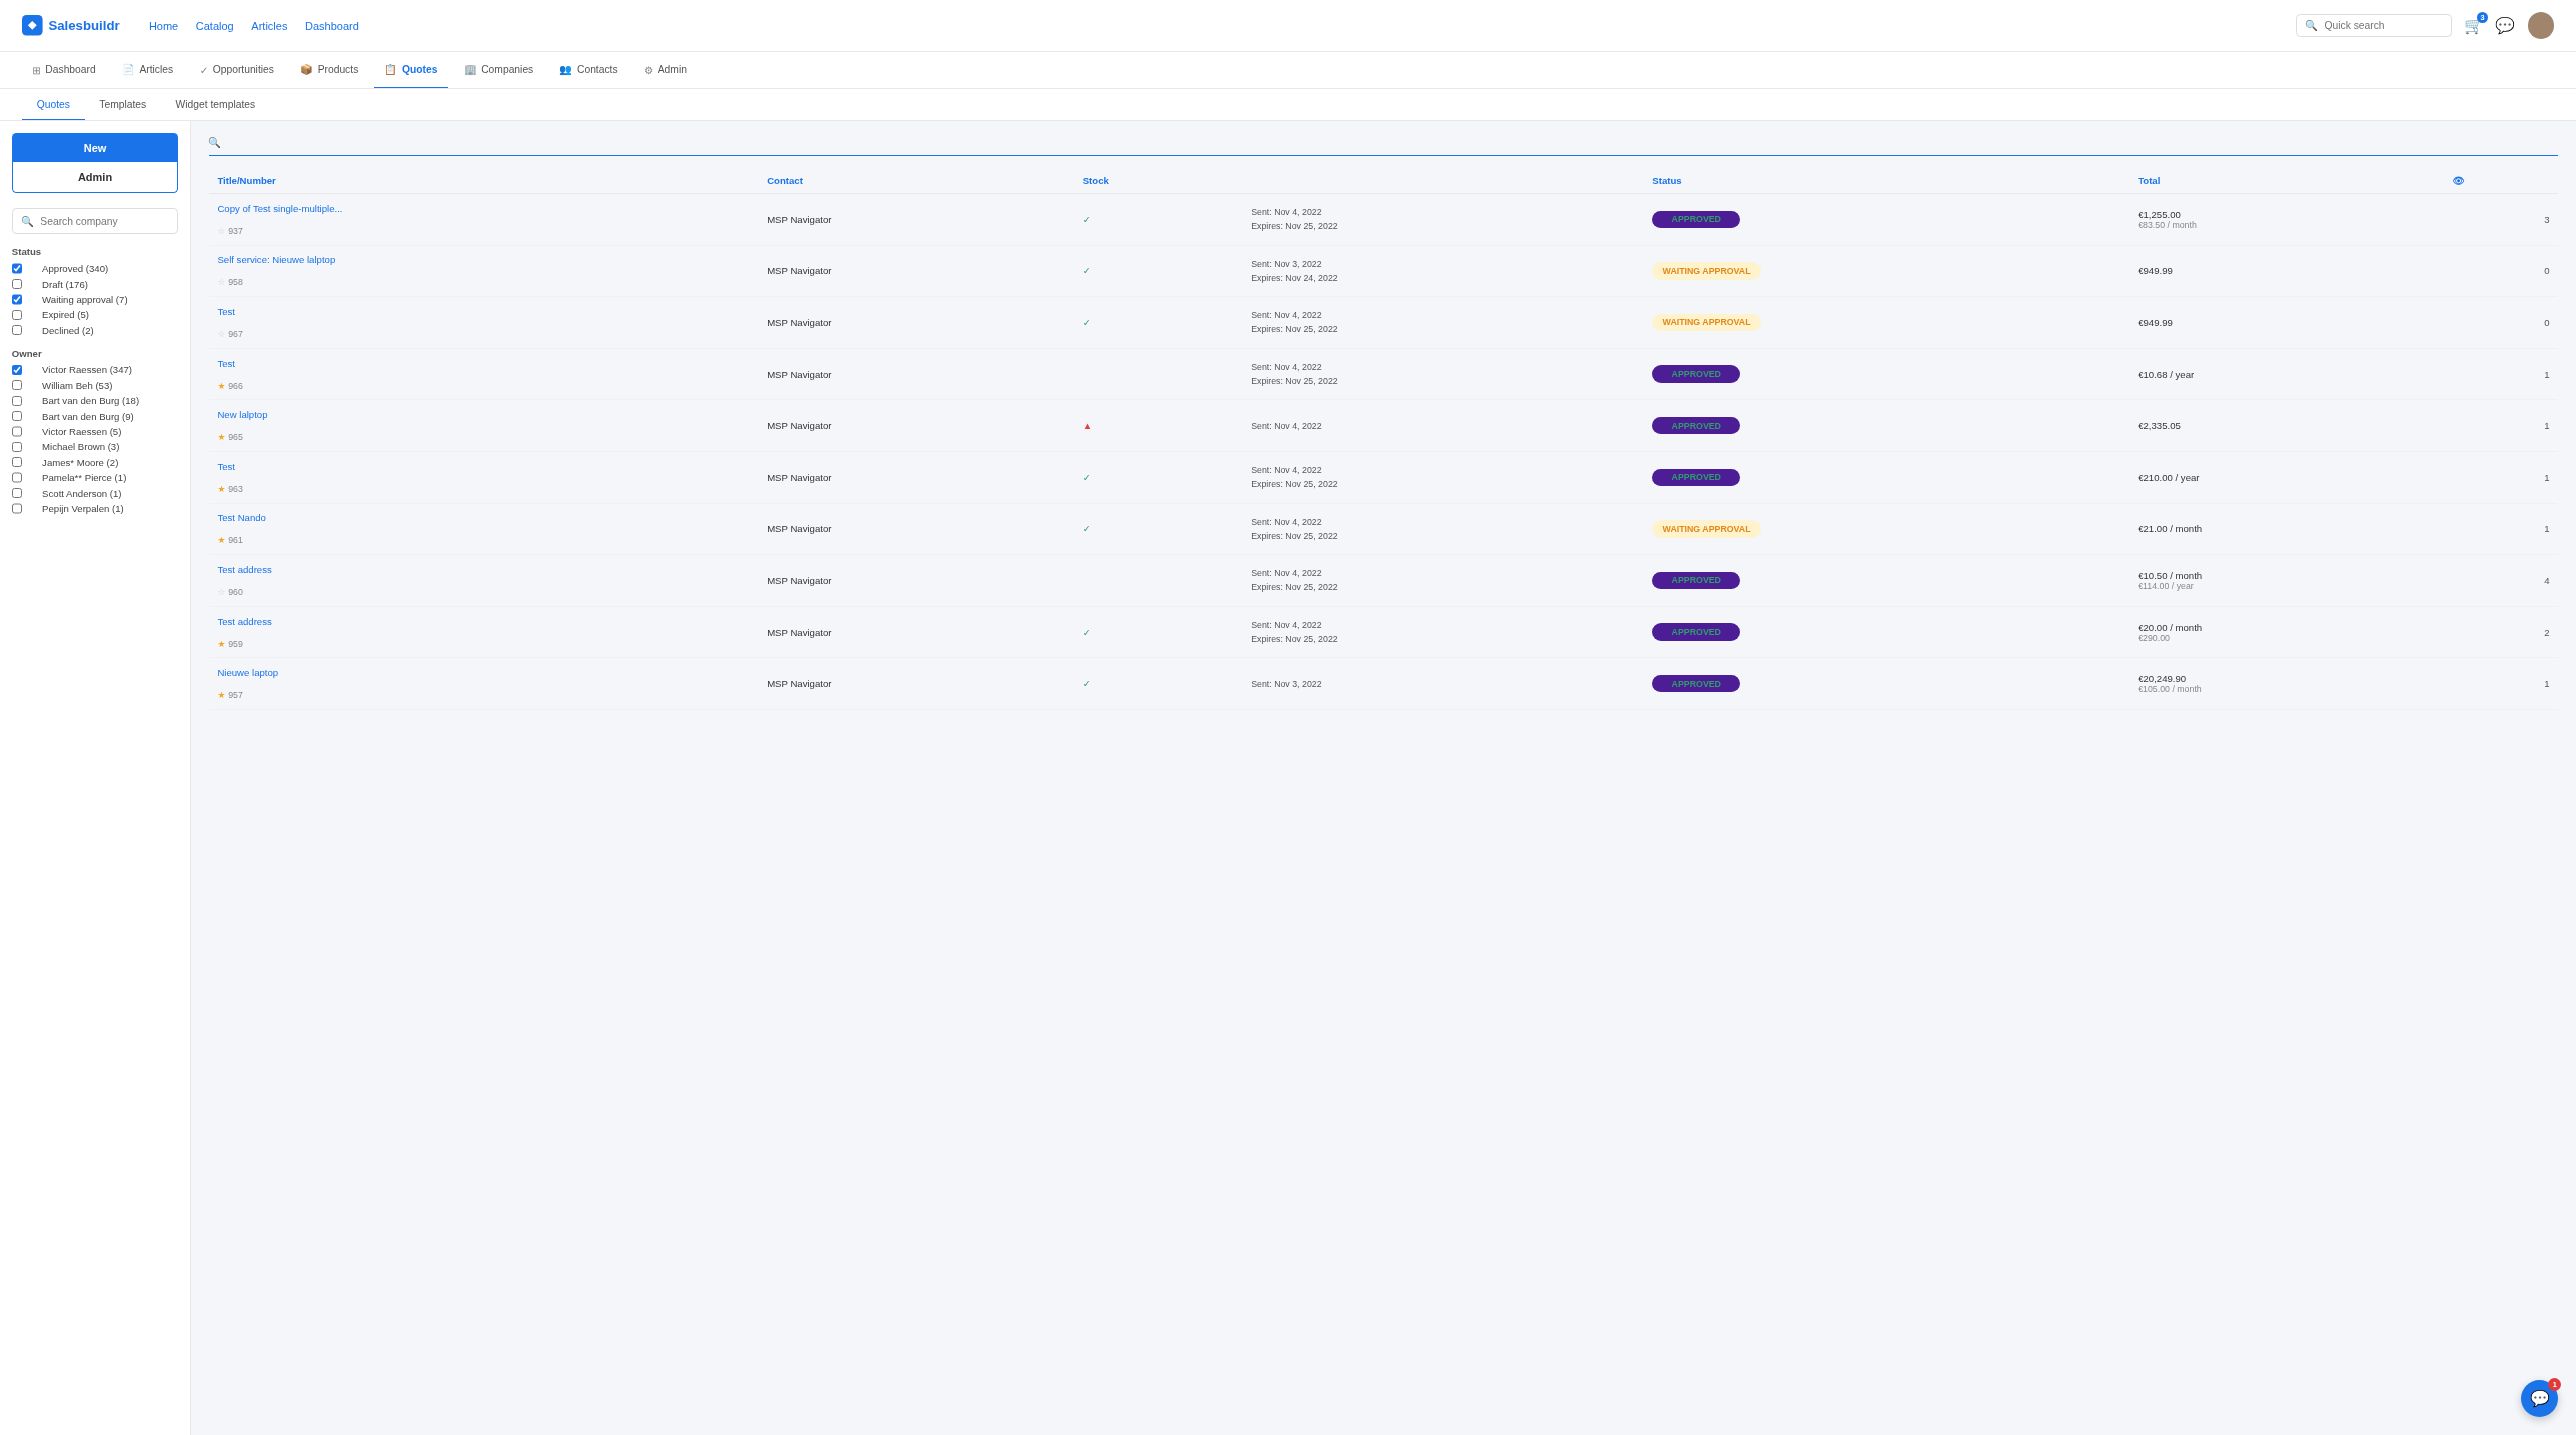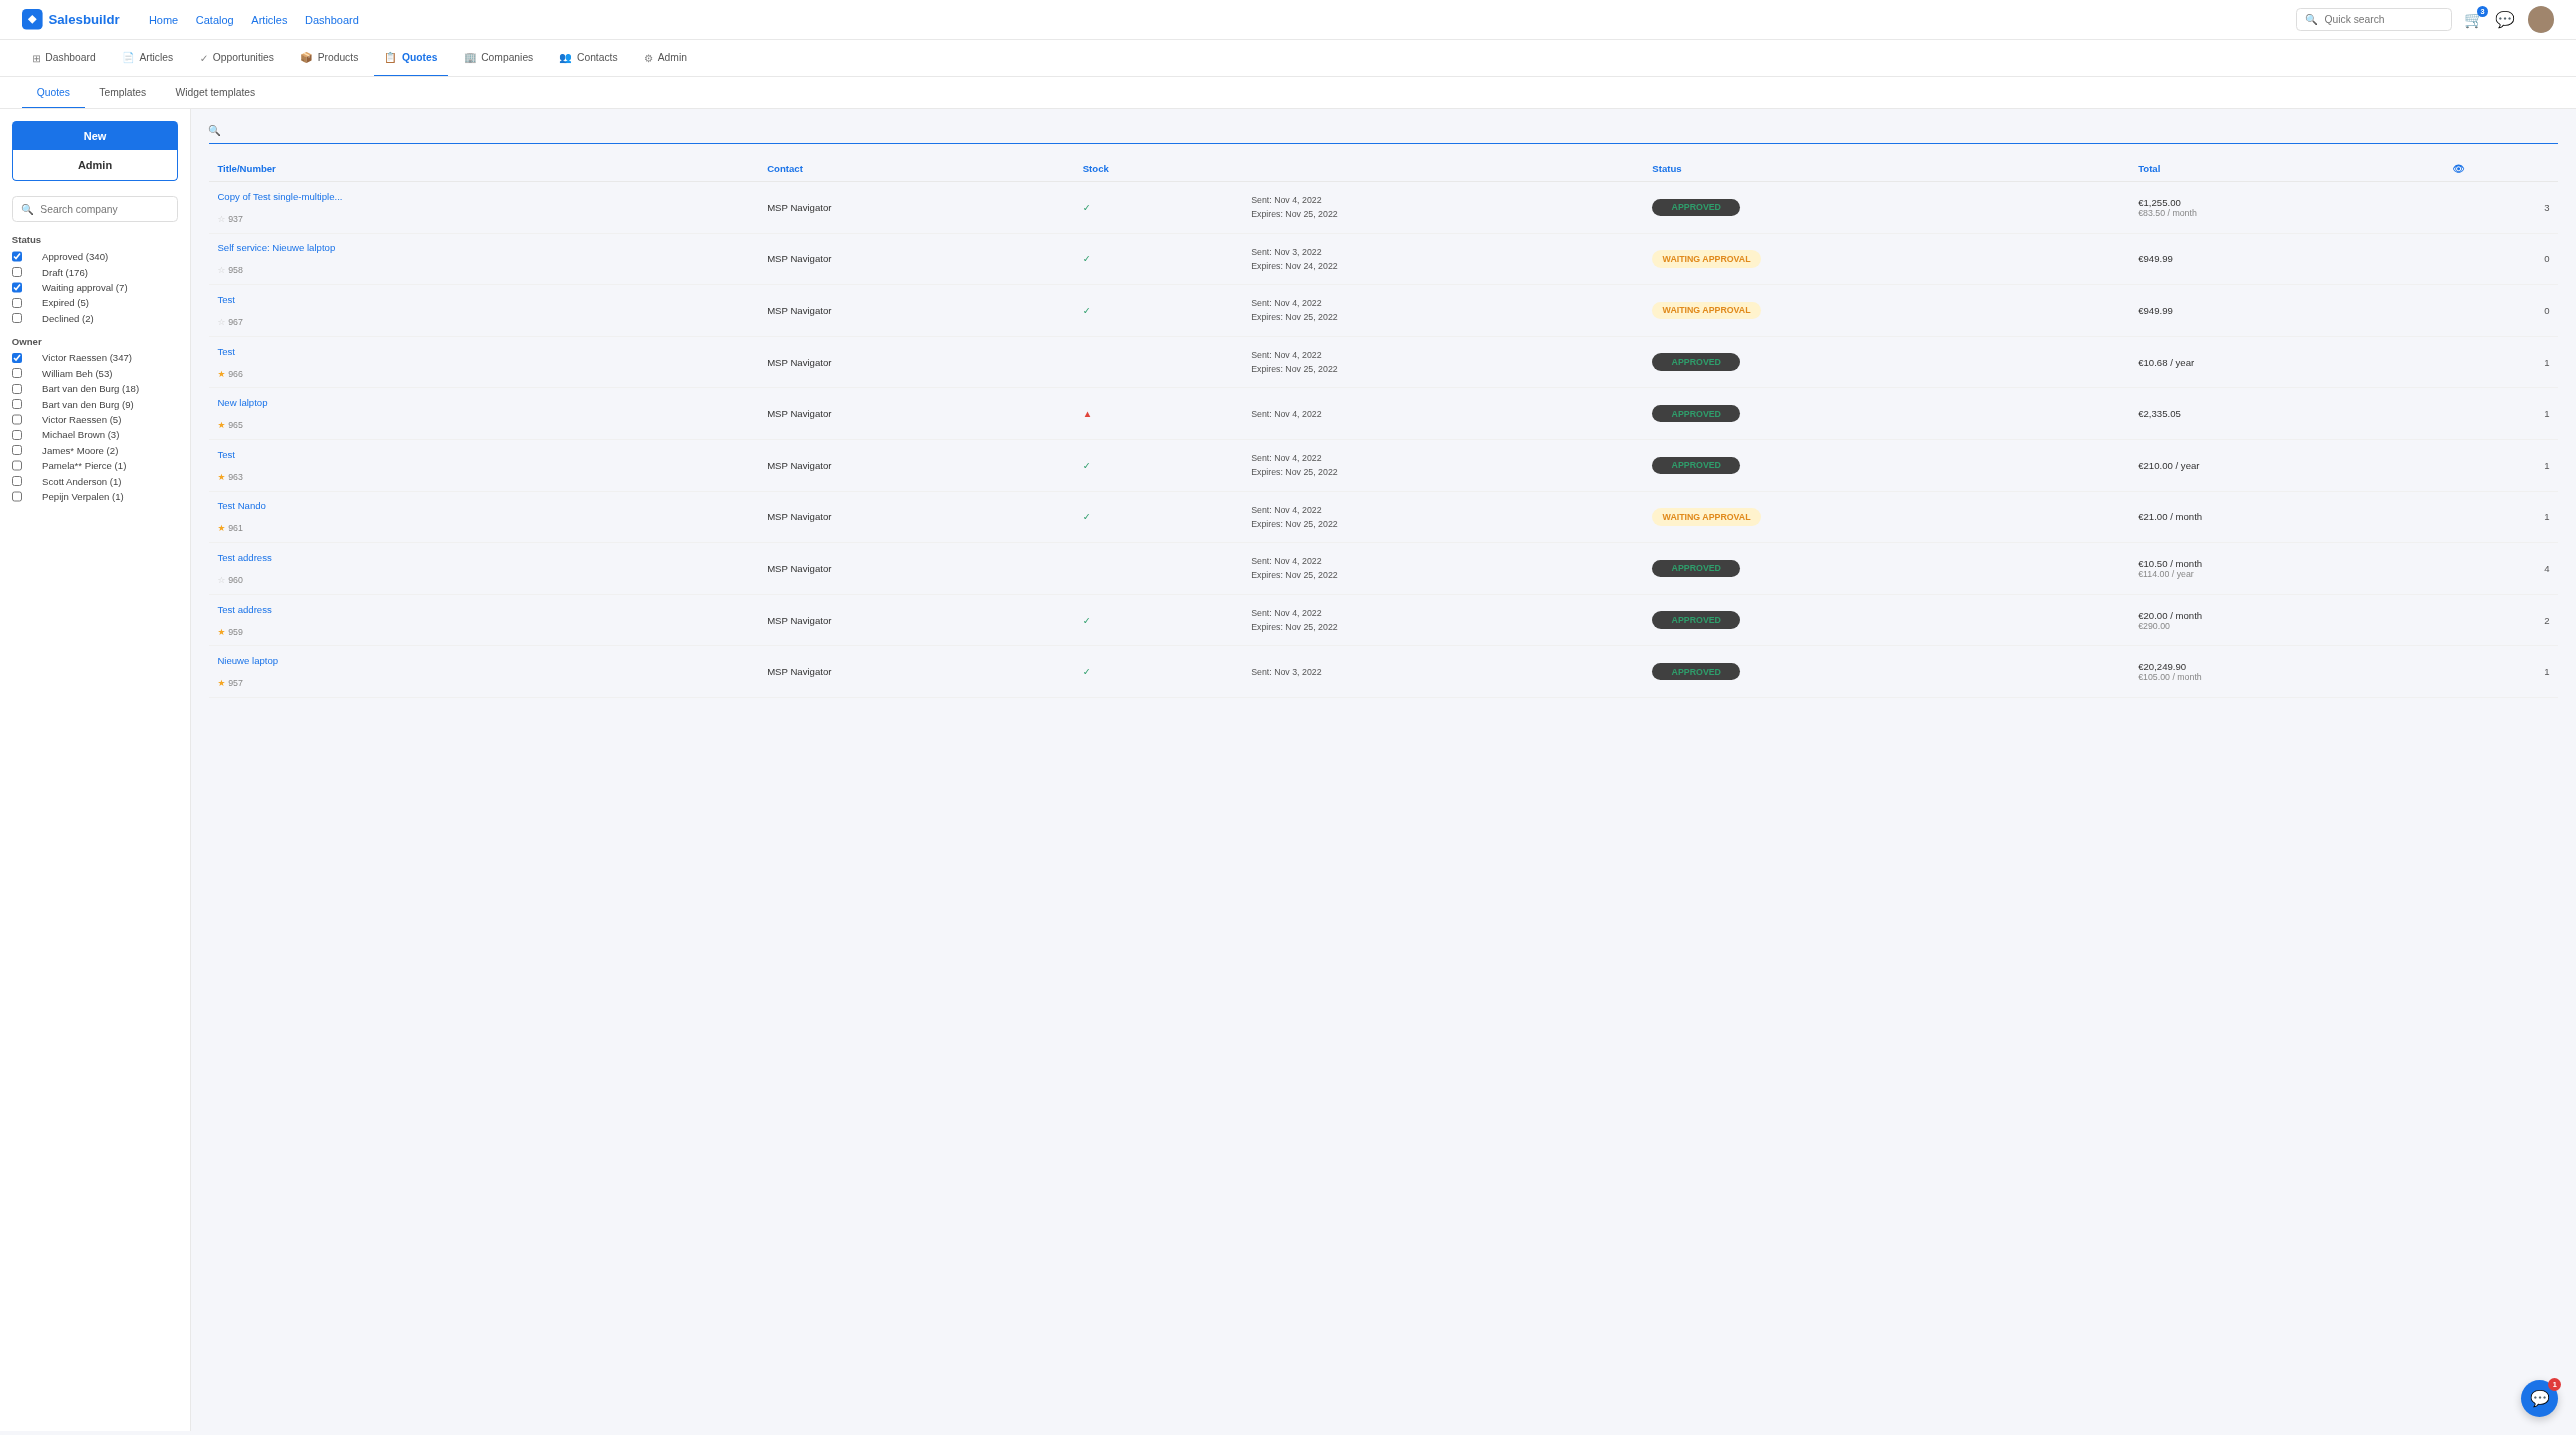--- a/index.html
+++ b/index.html
@@ -5,21 +5,21 @@
     * { box-sizing: border-box; margin: 0; padding: 0; }
     body { font-family: -apple-system, BlinkMacSystemFont, 'Segoe UI', sans-serif; background: #f5f6fa; color: #333; font-size: 10.3px; }
 
     
     .top-nav {
       background: #fff;
       border-bottom: 0.7px solid #e8e8e8;
       padding: 0 22px;
       display: flex;
       align-items: center;
-      height: 40px;
+      height: 52px;
       gap: 22px;
     }
     .logo { display: flex; align-items: center; gap: 5.9px; font-weight: 700; font-size: 13.2px; color: #1a73e8; margin-right: 7.3px; }
     .logo-icon { width: 20.6px; height: 20.6px; }
     .top-nav-links { display: flex; gap: 17.6px; flex: 1; }
     .top-nav-links a { text-decoration: none; color: #1a73e8; font-weight: 500; font-size: 11px; }
     .top-nav-right { display: flex; align-items: center; gap: 11.8px; margin-left: auto; }
     .search-bar { display: flex; align-items: center; border: 0.7px solid #ddd; border-radius: 4.4px; padding: 4.4px 8.8px; gap: 5.9px; background: #fff; min-width: 147px; }
     .search-bar input { border: none; outline: none; color: #999; font-size: 10.3px; width: 118px; }
     .cart-btn { position: relative; cursor: pointer; }
@@ -76,21 +76,21 @@
 
     
     .quotes-table { width: 100%; border-collapse: collapse; }
     .quotes-table th { text-align: left; padding: 7.3px 8.8px; font-size: 9.6px; font-weight: 600; color: #1a73e8; border-bottom: 0.7px solid #e8e8e8; }
     .quotes-table td { padding: 8.8px 8.8px; border-bottom: 0.7px solid #f0f0f0; font-size: 9.6px; vertical-align: middle; }
 
     .quote-title { color: #1a73e8; text-decoration: none; font-weight: 500; font-size: 9.6px; display: block; }
     .quote-number { color: #888; font-size: 8.8px; display: flex; align-items: flex-end; gap: 2.9px; margin-top: 12px; }
 
     .status-badge { display: inline-block; padding: 3.7px 10.3px; border-radius: 14.7px; font-size: 8.8px; font-weight: 700; text-align: center; min-width: 88px; }
-    .status-approved { background: #404040; color: #2e9e6b; }
+    .status-approved { background: #4c1d95; color: #2e9e6b; }
     .status-waiting { background: #fff3cd; color: #e0891b; }
     .stock-check { color: #2e9e6b; }
     .stock-warn { color: #e0453b; }
 
     .total-price { font-size: 9.6px; color: #333; font-weight: 500; }
     .total-sub { font-size: 8.8px; color: #888; }
 
     .star-filled { color: #f5a623; }
     .star-empty { color: #ccc; }
 

